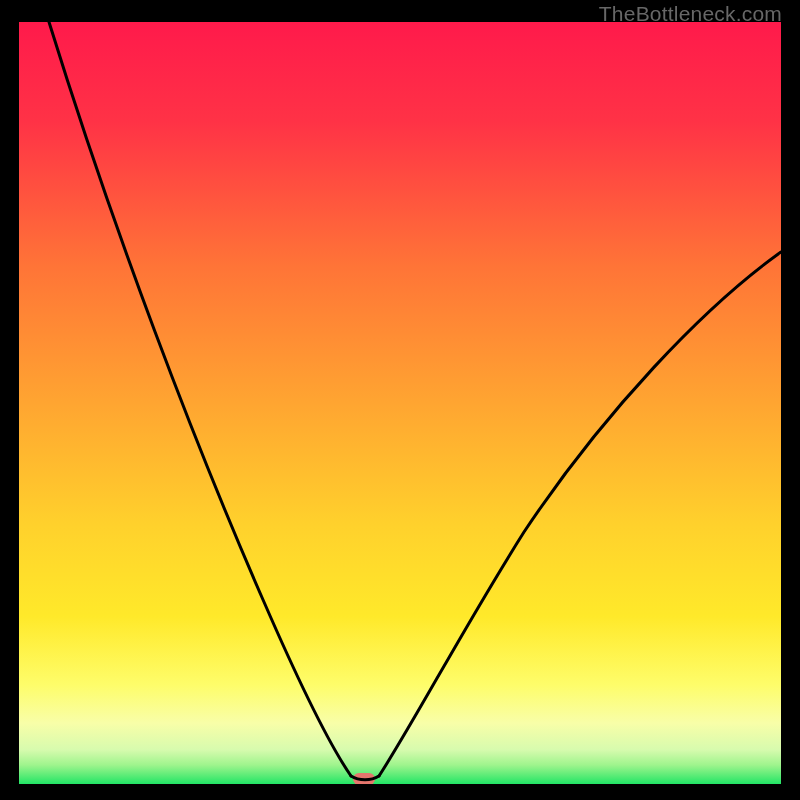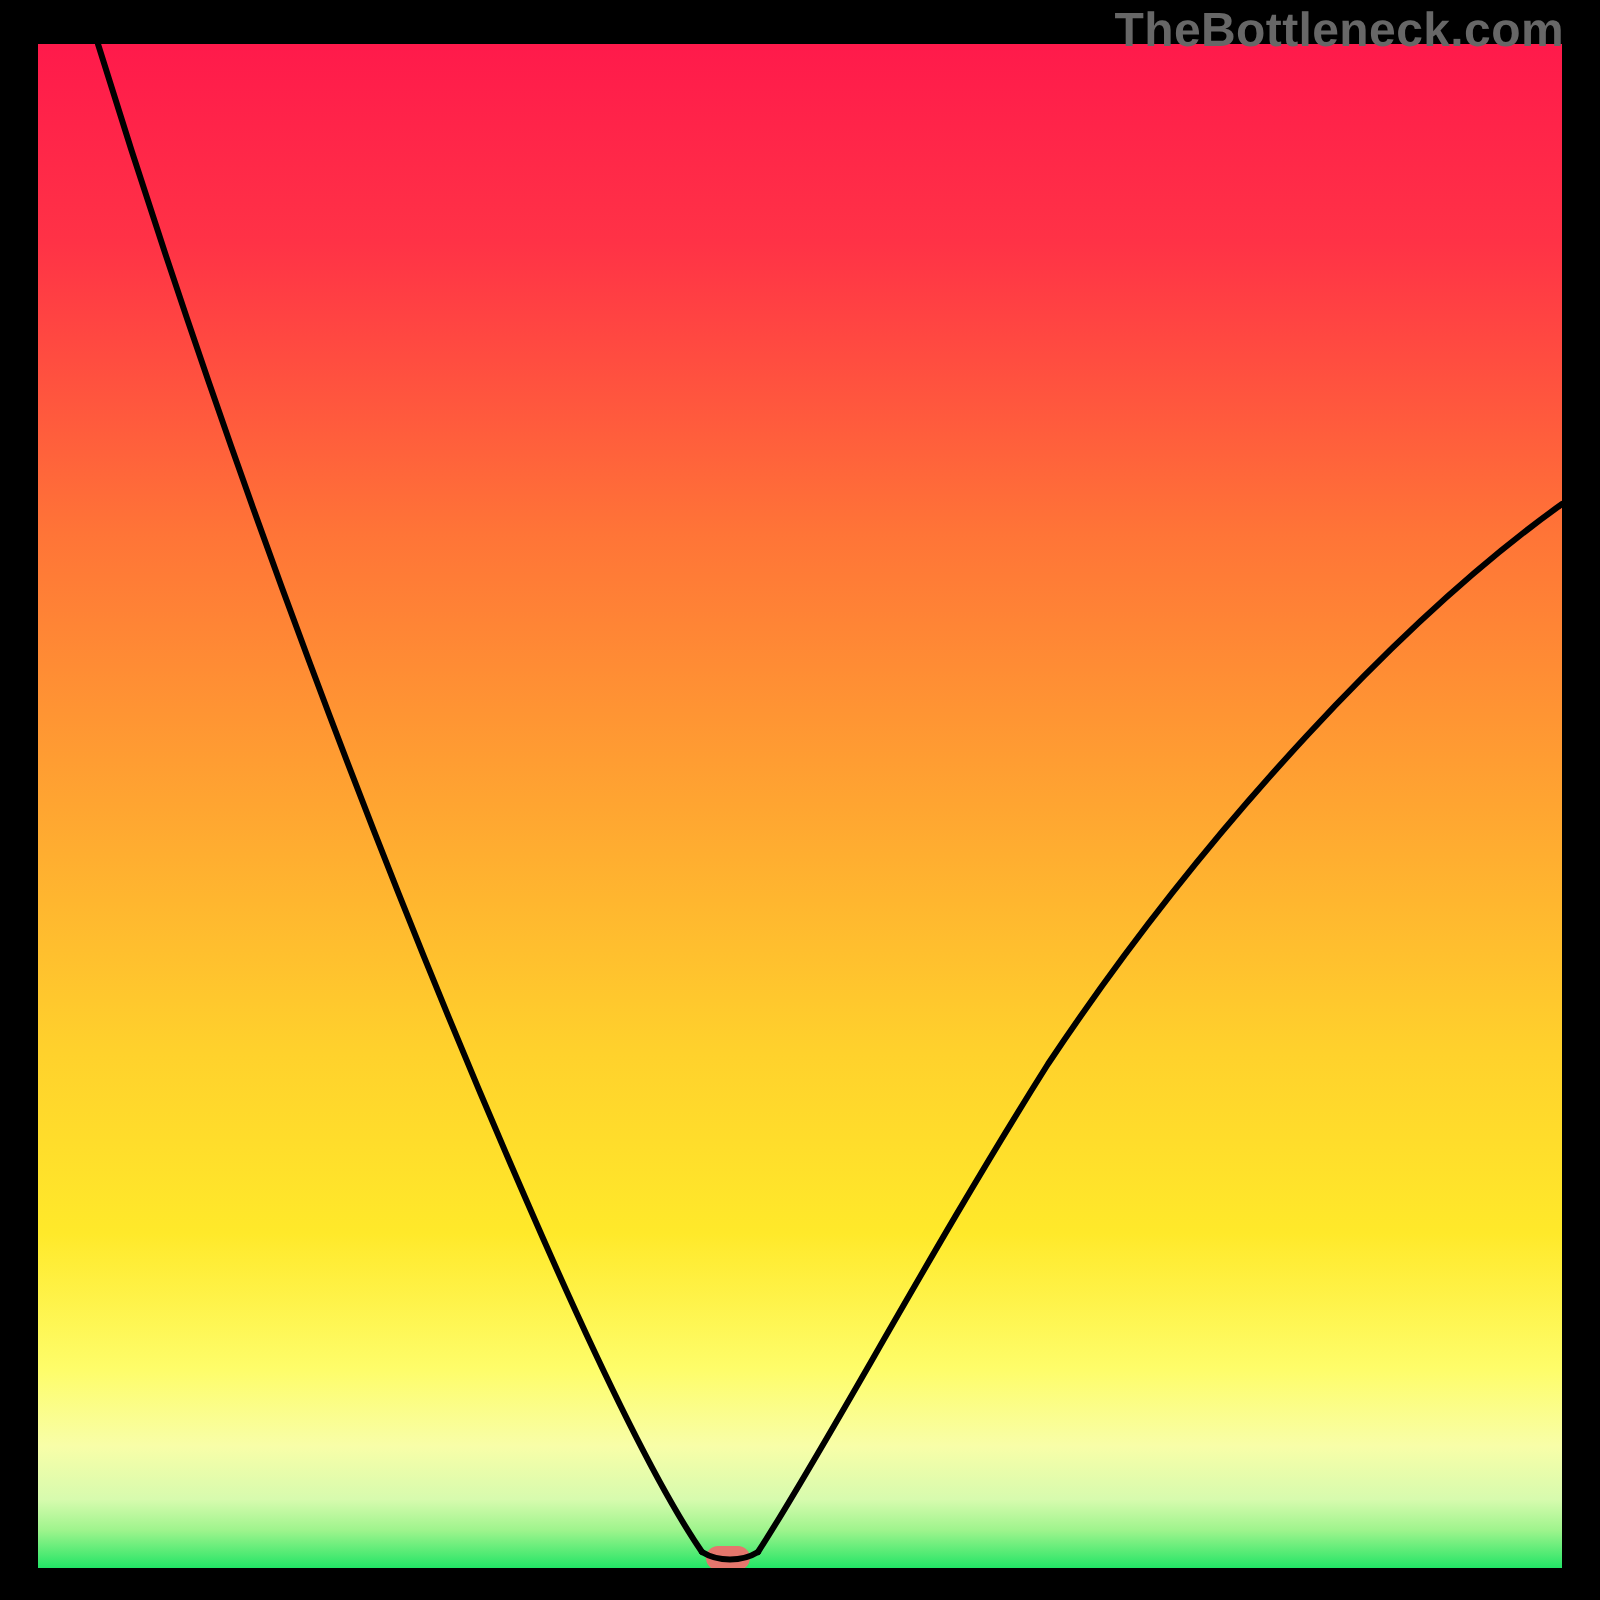--- a/index.html
+++ b/index.html
@@ -14,22 +14,22 @@
     position: relative;
     width: 800px;
     height: 800px;
     background: #000000;
   }
   .watermark {
     position: absolute;
     top: 2px;
     right: 18px;
     font-family: Arial, Helvetica, sans-serif;
-    font-size: 24px;
-    font-weight: 700;
+    font-size: 21px;
+    font-weight: 400;
     color: #676767;
     letter-spacing: 0.2px;
     z-index: 5;
   }
   svg.plot {
     position: absolute;
     left: 19px;
     top: 22px;
     width: 762px;
     height: 762px;

